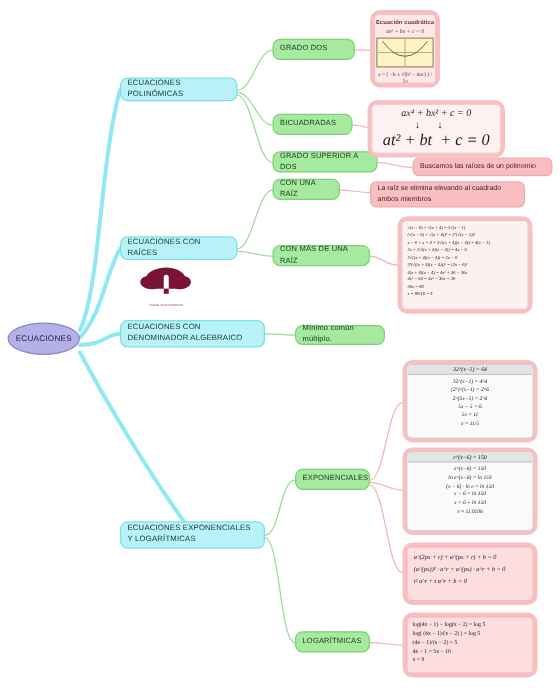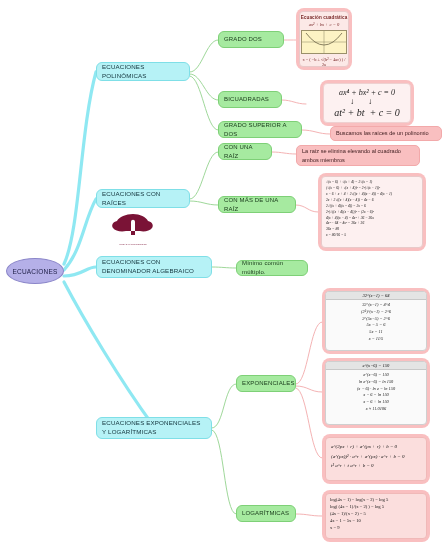--- a/index.html
+++ b/index.html
@@ -113,21 +113,21 @@
   .bicu{
     position:absolute;
     background:#f9bfc0;border-radius:8px;padding:3px;box-sizing:border-box;
   }
   .bicu .card-inner{
     background:#fdf1f1;border:1px solid #efd0d0;
     display:flex;flex-direction:column;align-items:center;justify-content:center;
   }
   .bicu .l1{font-size:8px;font-style:italic;}
   .bicu .arrows{font-size:8px;letter-spacing:14px;line-height:.9;margin:1px 0 0 2px;}
-  .bicu .l2{font-size:10px;font-style:italic;margin-top:1px;}
+  .bicu .l2{font-size:13px;font-style:italic;margin-top:1px;}
 
   .roots-card .card-inner{padding:3px 4px;}
   .roots-card .ln{font-size:3.6px;line-height:1.65;font-style:italic;color:#111;}
 
   .exp-card .card-inner{background:#fafafa;border:1px solid #cfcfcf;}
   .exp-card .hdr{
     background:#e4e4e4;border-bottom:1px solid #c8c8c8;
     text-align:center;font-size:4.6px;font-style:italic;padding:1px 0;color:#111;
   }
   .exp-card .body{padding:2px 0;text-align:center;}
@@ -252,21 +252,21 @@
         <svg width="44" height="22" viewBox="0 0 44 22">
           <line x1="0" y1="11" x2="44" y2="11" stroke="#8a8060" stroke-width=".5"></line>
           <line x1="22" y1="0" x2="22" y2="22" stroke="#8a8060" stroke-width=".5"></line>
           <path d="M4,2 Q22,26 40,2" fill="none" stroke="#6b6348" stroke-width=".8"></path>
         </svg>
       </div>
       <div class="qform">x = ( −b ± √(b² − 4ac) ) / 2a</div>
     </div>
   </div>
 
-  <div class="bicu" style="left:320px;top:80px;width:94px;height:46px;">
+  <div class="bicu" style="left:294px;top:80px;width:110px;height:46px;">
     <div class="card-inner">
       <div class="l1 math">ax⁴ + bx² + c = 0</div>
       <div class="arrows">↓↓</div>
       <div class="l2 math">at² + bt  + c = 0</div>
     </div>
   </div>
 
   <div class="card roots-card" style="left:318px;top:173px;width:108px;height:78px;">
     <div class="card-inner">
       <div class="ln math">√(x − 6) + √(x + 4) = 2√(x − 1)</div>

